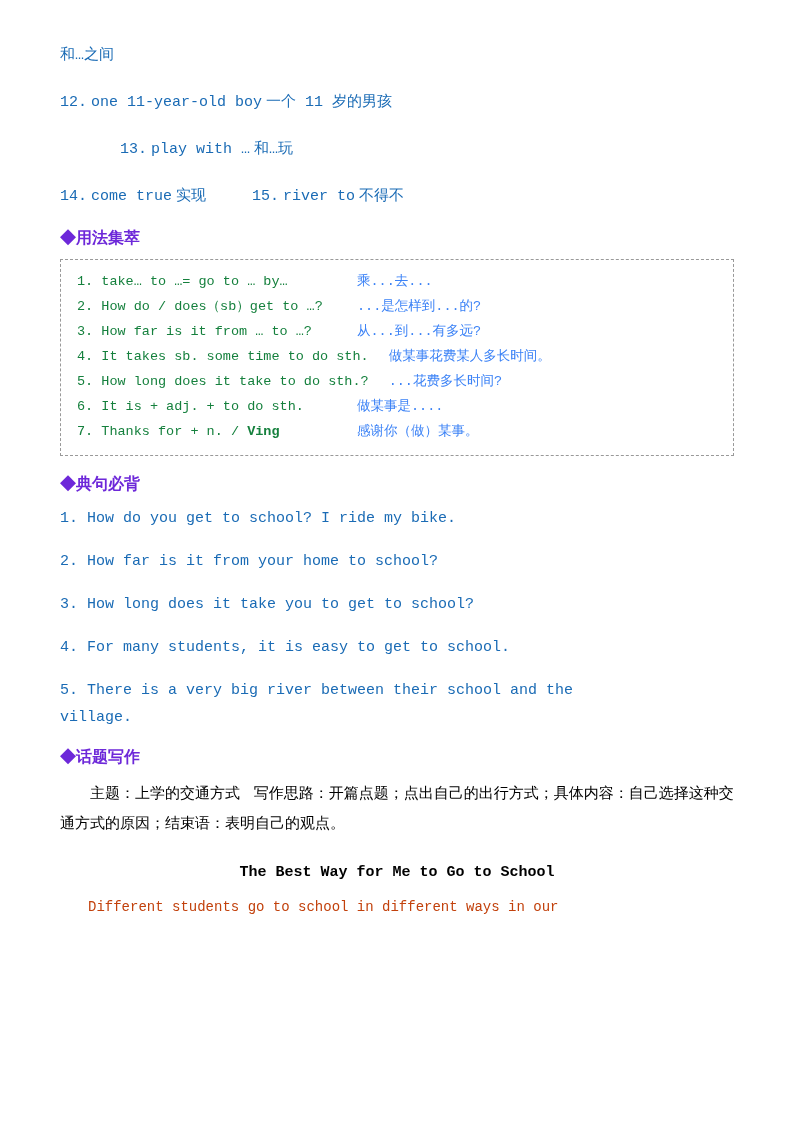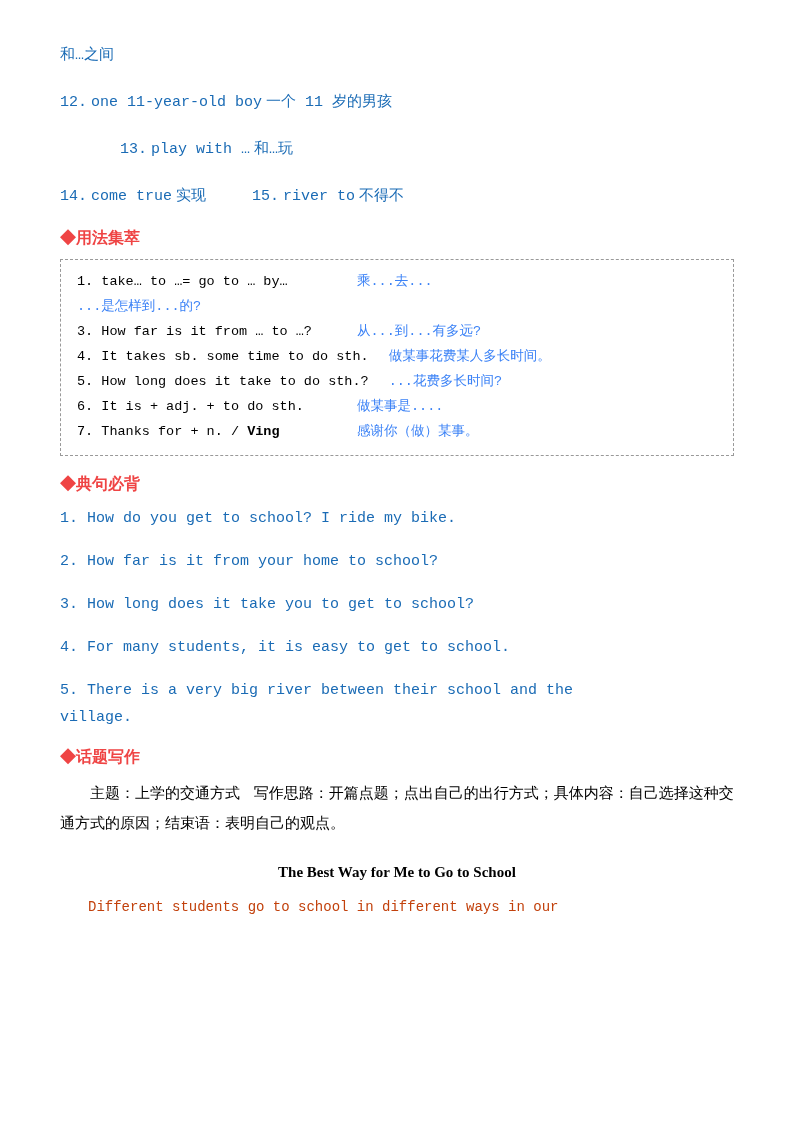--- a/index.html
+++ b/index.html
@@ -33,21 +33,21 @@
     .line-item {
       font-size: 15px;
       color: #1a6bb5;
       font-family: "Courier New", Courier, monospace;
       text-align: center;
     }
 
     .section-header {
       font-size: 16px;
       font-weight: bold;
-      color: #ef4444;
+      color: #6d28d9;
       margin-bottom: 10px;
       margin-top: 8px;
     }
 
     .grammar-box {
       border: 1px dashed #999;
       padding: 10px 16px;
       margin-bottom: 18px;
       font-size: 13.5px;
       font-family: "Courier New", Courier, monospace;
@@ -55,21 +55,21 @@
       line-height: 1.85;
     }
 
     .grammar-row {
       display: flex;
       gap: 20px;
     }
 
     .grammar-left {
       min-width: 260px;
-      color: #000000;
+      color: #15803d;
     }
 
     .grammar-right {
       color: #3b82f6;
     }
 
     .sentence-item {
       font-size: 15px;
       font-family: "Courier New", Courier, monospace;
       color: #1a6bb5;
@@ -133,20 +133,21 @@
 </div>
 
 <div class="section-header">◆用法集萃</div>
 
 <div class="grammar-box">
   <div class="grammar-row">
     <div class="grammar-left">1. take… to …= go to … by…</div>
     <div class="grammar-right">乘...去...</div>
   </div>
   <div class="grammar-row">
+    <div class="grammar-left">2. How do / does（sb）get to …?</div>
     <div class="grammar-right">...是怎样到...的?</div>
   </div>
   <div class="grammar-row">
     <div class="grammar-left">3. How far is it from … to …?</div>
     <div class="grammar-right">从...到...有多远?</div>
   </div>
   <div class="grammar-row">
     <div class="grammar-left">4. It takes sb. some time to do sth.</div>
     <div class="grammar-right">做某事花费某人多长时间。</div>
   </div>
@@ -183,15 +184,15 @@
   <div>village.</div>
 </div>
 
 <div class="section-header">◆话题写作</div>
 
 <div class="writing-section indent">
   <span>主题：上学的交通方式</span>
   <span style="margin-left:10px;">写作思路：开篇点题；点出自己的出行方式；具体内容：自己选择这种交通方式的原因；结束语：表明自己的观点。</span>
 </div>
 
-<div class="writing-title" style="margin-top:26px;font-family:Liberation Serif, serif;">The Best Way for Me to Go to School</div>
+<div class="writing-title" style="margin-top:26px;">The Best Way for Me to Go to School</div>
 
 <div class="writing-body indent">Different students go to school in different ways in our</div>
 
 </body></html>

